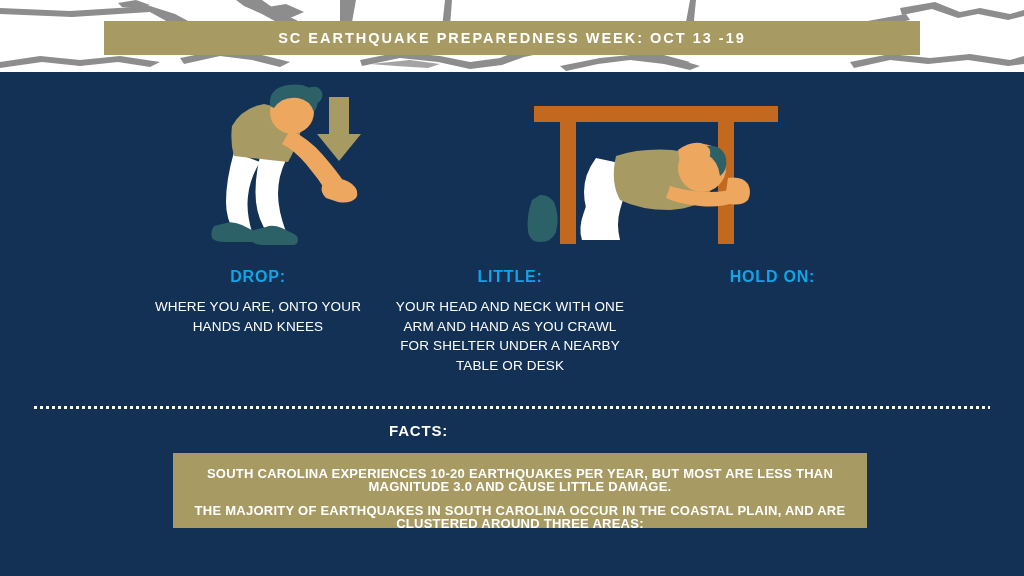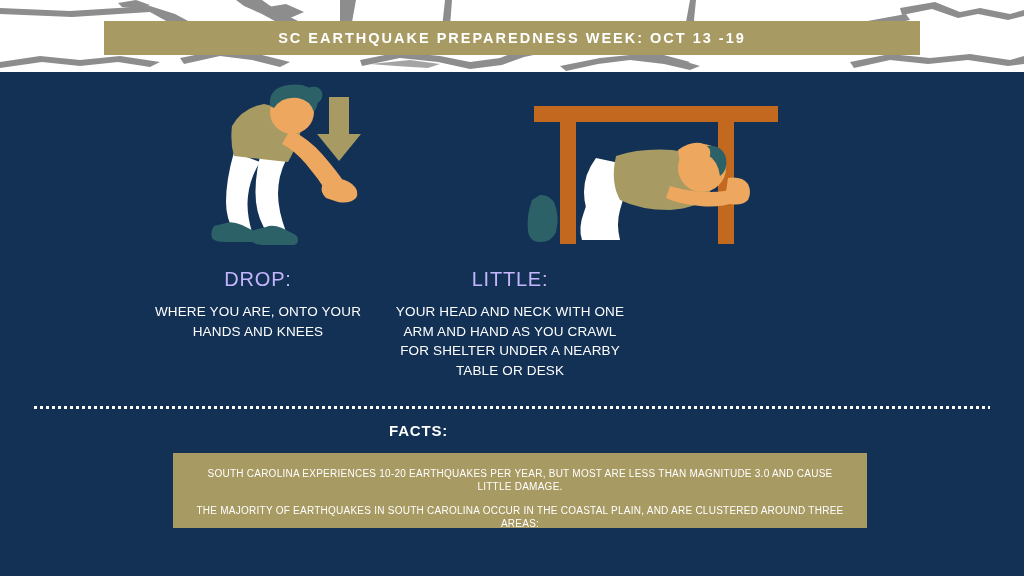--- a/index.html
+++ b/index.html
@@ -41,21 +41,21 @@
   .illus-cover { position:absolute; left:520px; top:28px; width:272px; height:160px; }
 
   
   .cols { position:absolute; left:0; top:196px; width:1024px; }
   .col { position:absolute; text-align:center; }
   .col-drop  { left:148px; width:220px; }
   .col-cover { left:389px; width:242px; }
   .col-hold  { left:640px; width:265px; }
 
   .col-head {
-    color:#c4b5fd; font-size:20px; font-weight:normal;
+    color:#0ea5e9; font-size:16px; font-weight:bold;
     letter-spacing:0.8px; margin-bottom:11px;
   }
   .col-body {
     color:#ffffff; font-size:13.5px; line-height:19.5px;
     letter-spacing:0.15px;
   }
 
   
   .divider {
     position:absolute; left:34px; top:334px; width:956px; height:3px;
@@ -66,21 +66,21 @@
   
   .facts-head {
     position:absolute; left:0; top:350px; width:837px; text-align:center;
     color:#ffffff; font-size:15px; font-weight:bold; letter-spacing:0.8px;
   }
   .facts-box {
     position:absolute; left:173px; top:381px; width:694px; height:75px;
     background:#a89a63; padding:14px 16px 0 16px;
   }
   .fact-line {
-    color:#ffffff; font-size:10px; font-weight:normal;
+    color:#ffffff; font-size:13px; font-weight:bold;
     letter-spacing:0.25px; text-align:center; line-height:13px;
   }
   .fact-gap { height:11px; }
 </style>
 </head>
 <body>
 
 <div class="page">
 
   <div class="crack-band">
@@ -168,20 +168,21 @@
         <div class="col-head">DROP:</div>
         <div class="col-body">WHERE YOU ARE, ONTO YOUR HANDS AND KNEES</div>
       </div>
 
       <div class="col col-cover">
         <div class="col-head">LITTLE:</div>
         <div class="col-body">YOUR HEAD AND NECK WITH ONE ARM AND HAND AS YOU CRAWL FOR SHELTER UNDER A NEARBY TABLE OR DESK</div>
       </div>
 
       <div class="col col-hold">
+        <div class="col-head">HOLD ON:</div>
       </div>
     </div>
 
     <div class="divider"></div>
 
     <div class="facts-head">FACTS:</div>
 
     <div class="facts-box">
       <div class="fact-line">SOUTH CAROLINA EXPERIENCES 10-20 EARTHQUAKES PER YEAR, BUT MOST ARE LESS THAN MAGNITUDE 3.0 AND CAUSE LITTLE DAMAGE.</div>
       <div class="fact-gap"></div>

